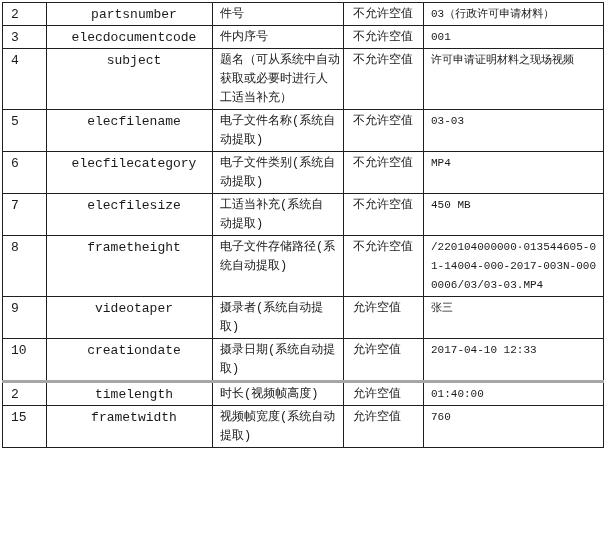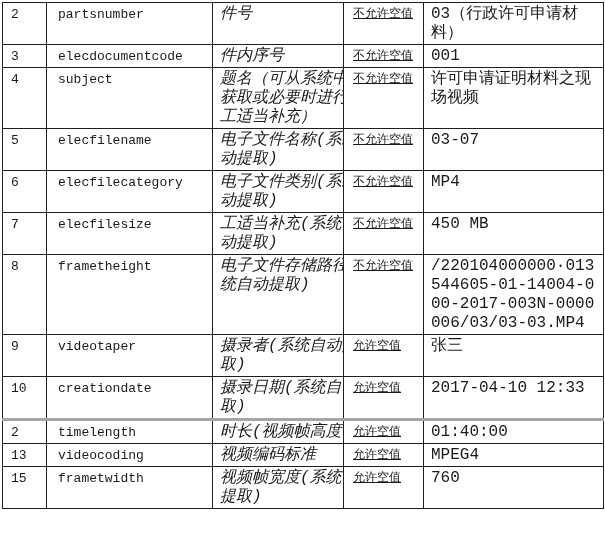--- a/index.html
+++ b/index.html
@@ -22,24 +22,24 @@
     margin: 2px 0 0 2px;
   }
   td {
     border: 1px solid var(--border-color, #1f1f1f);
     vertical-align: top;
     padding: 2px 2px 1px 7px;
     line-height: 19px;
     overflow: hidden;
   }
   .col-num       { font-size: 13px; padding-left: 8px; }
-  .col-field     { font-size: 13px; padding-left: 11px; white-space: nowrap; }
-  .col-desc      { font-size: 16px; padding-left: 7px;  white-space: pre; font-style: italic; }
-  .col-constraint{ font-size: 12px; padding-left: 9px;  white-space: nowrap; text-decoration: underline; }
-  .col-value     { font-size: 16px; padding-left: 7px; padding-right: 1px;
+  .col-field     { font-size: 13px; padding-left: 11px; white-space: nowrap; text-align: center; }
+  .col-desc      { font-size: 12px; padding-left: 7px;  white-space: pre; }
+  .col-constraint{ font-size: 12px; padding-left: 9px;  white-space: nowrap; }
+  .col-value     { font-size: 11px; padding-left: 7px; padding-right: 1px;
                    white-space: pre-wrap; word-break: break-all; }
   tr.page-break td {
     border-top: 3px solid var(--pagebreak-color, #a6a6a6);
   }
 </style>
 </head>
 <body>
 
 <table class="meta-table">
   <colgroup>
@@ -72,21 +72,21 @@
 工适当补充）</td>
     <td class="col-constraint">不允许空值</td>
     <td class="col-value">许可申请证明材料之现场视频</td>
   </tr>
       <tr>
     <td class="col-num">5</td>
     <td class="col-field">elecfilename</td>
     <td class="col-desc">电子文件名称(系统自
 动提取)</td>
     <td class="col-constraint">不允许空值</td>
-    <td class="col-value">03-07</td>
+    <td class="col-value">03-03</td>
   </tr>
       <tr>
     <td class="col-num">6</td>
     <td class="col-field">elecfilecategory</td>
     <td class="col-desc">电子文件类别(系统自
 动提取)</td>
     <td class="col-constraint">不允许空值</td>
     <td class="col-value">MP4</td>
   </tr>
       <tr>
@@ -122,27 +122,20 @@
     <td class="col-value">2017-04-10 12:33</td>
   </tr>
       <tr class="page-break">
     <td class="col-num">2</td>
     <td class="col-field">timelength</td>
     <td class="col-desc">时长(视频帧高度)</td>
     <td class="col-constraint">允许空值</td>
     <td class="col-value">01:40:00</td>
   </tr>
       <tr>
-    <td class="col-num">13</td>
-    <td class="col-field">videocoding</td>
-    <td class="col-desc">视频编码标准</td>
-    <td class="col-constraint">允许空值</td>
-    <td class="col-value">MPEG4</td>
-  </tr>
-      <tr>
     <td class="col-num">15</td>
     <td class="col-field">frametwidth</td>
     <td class="col-desc">视频帧宽度(系统自动
 提取)</td>
     <td class="col-constraint">允许空值</td>
     <td class="col-value">760</td>
   </tr>
     </tbody>
 </table>
 

